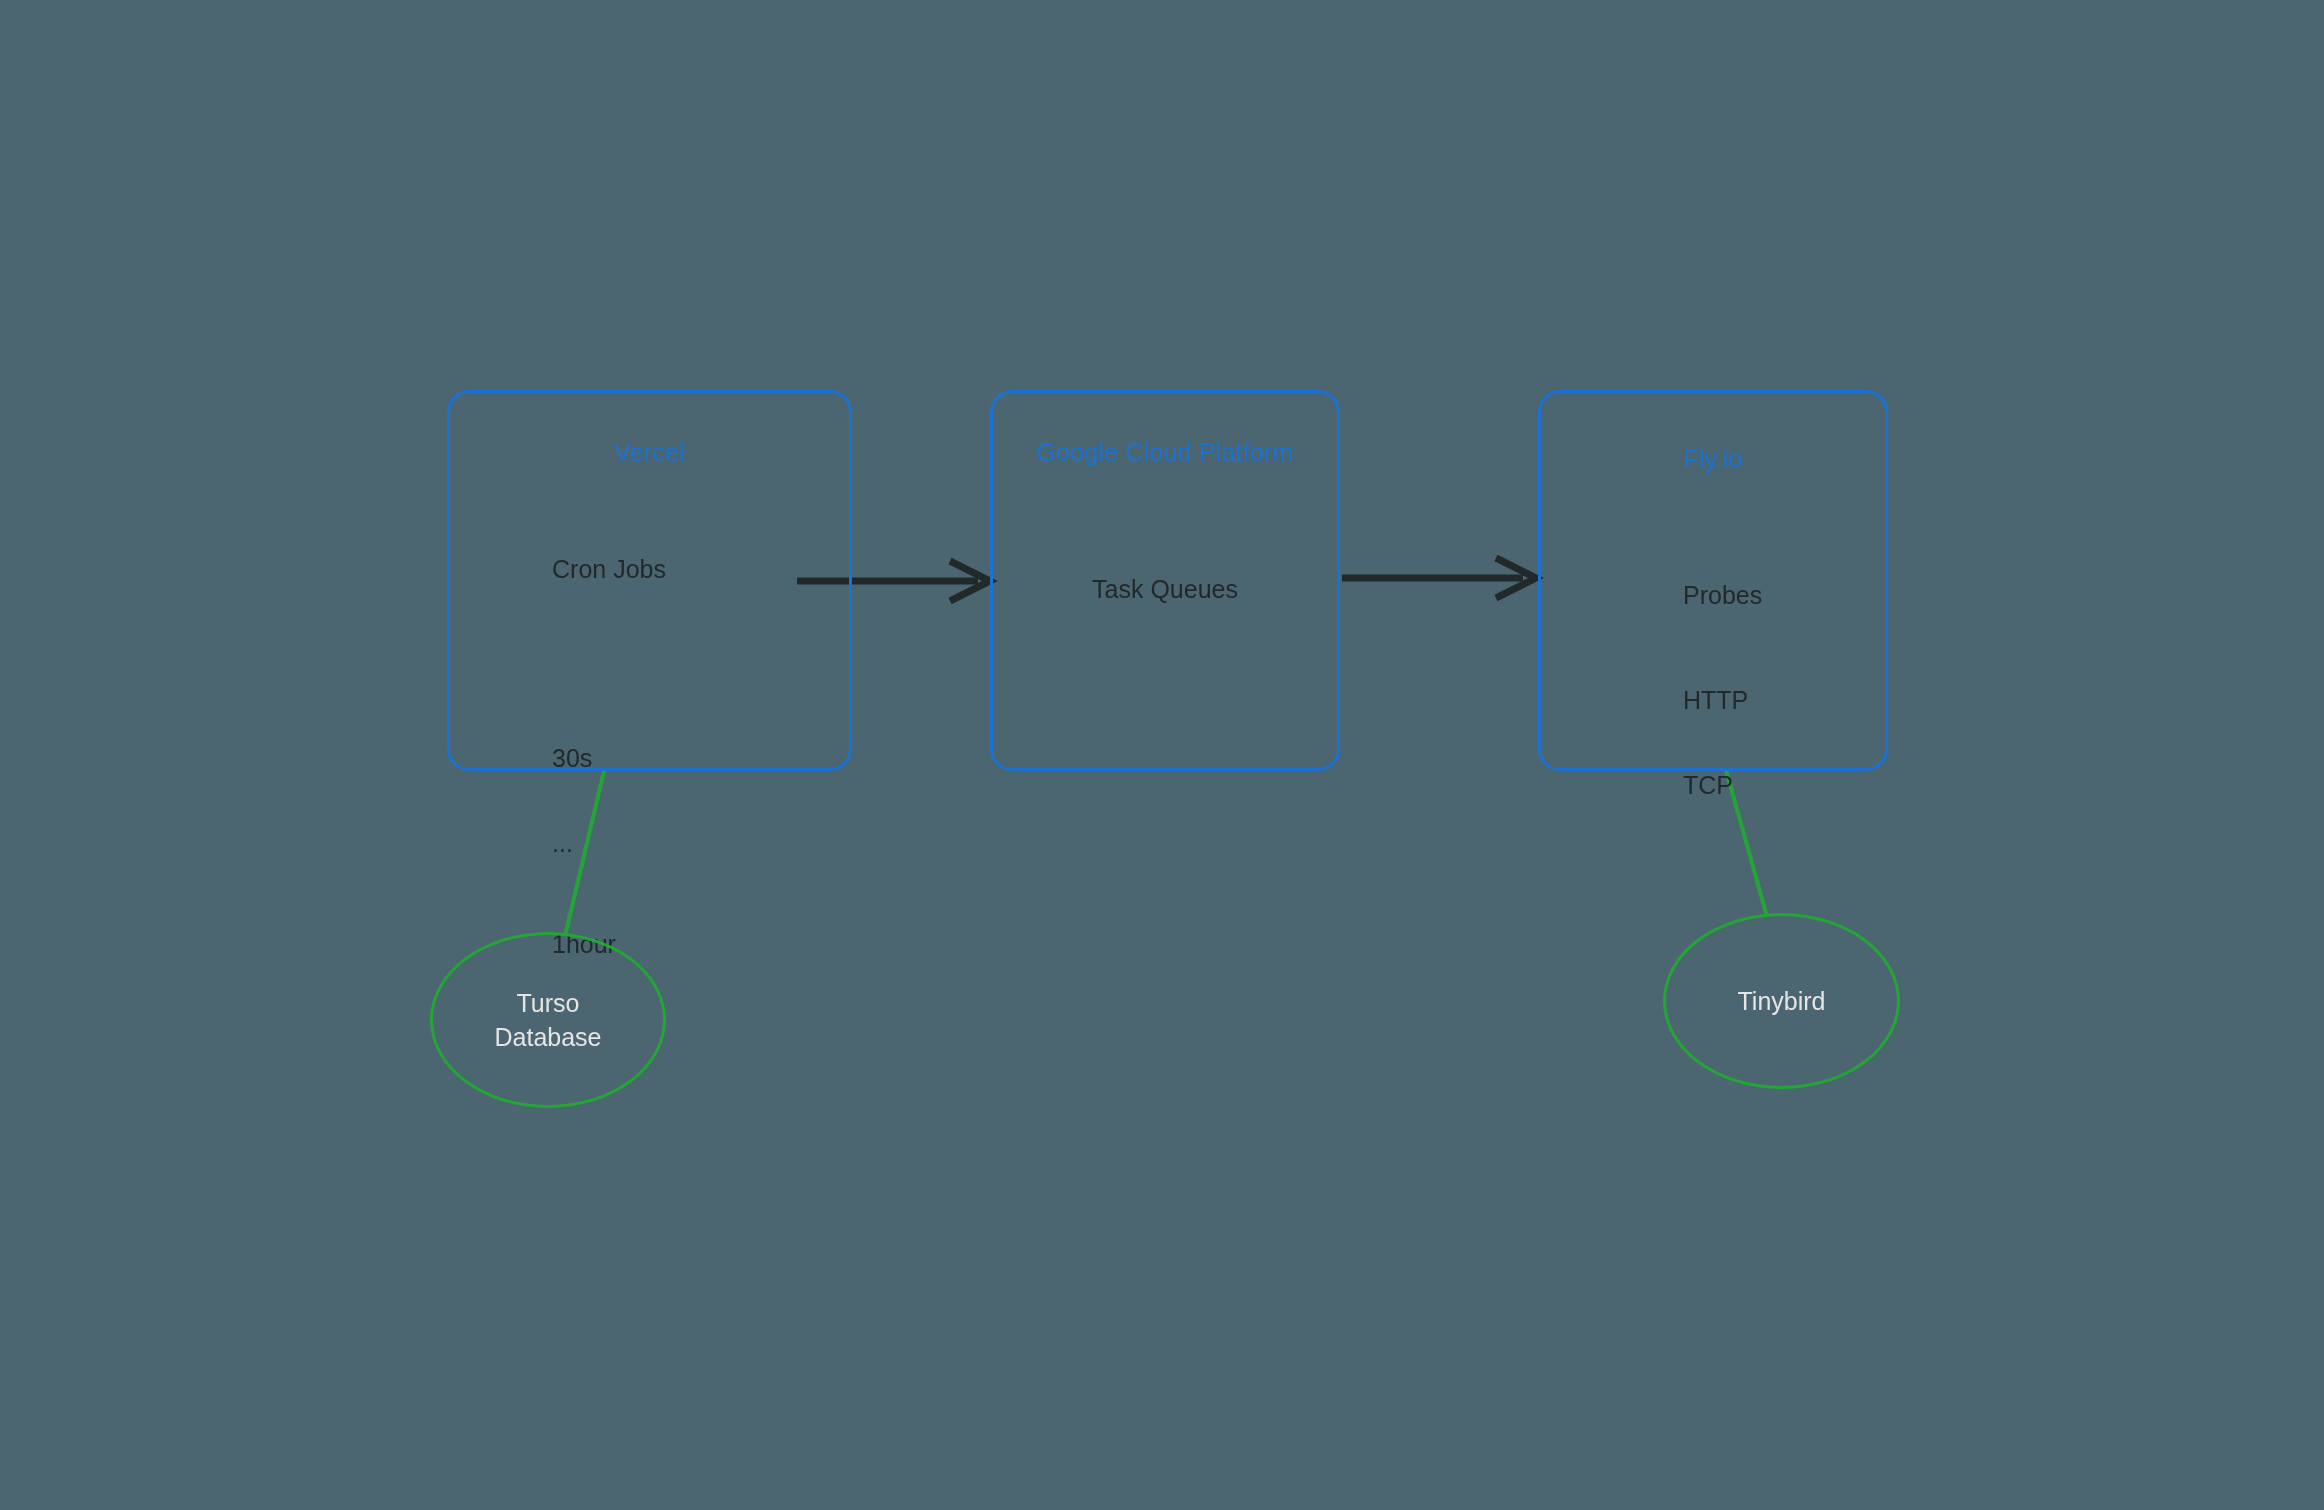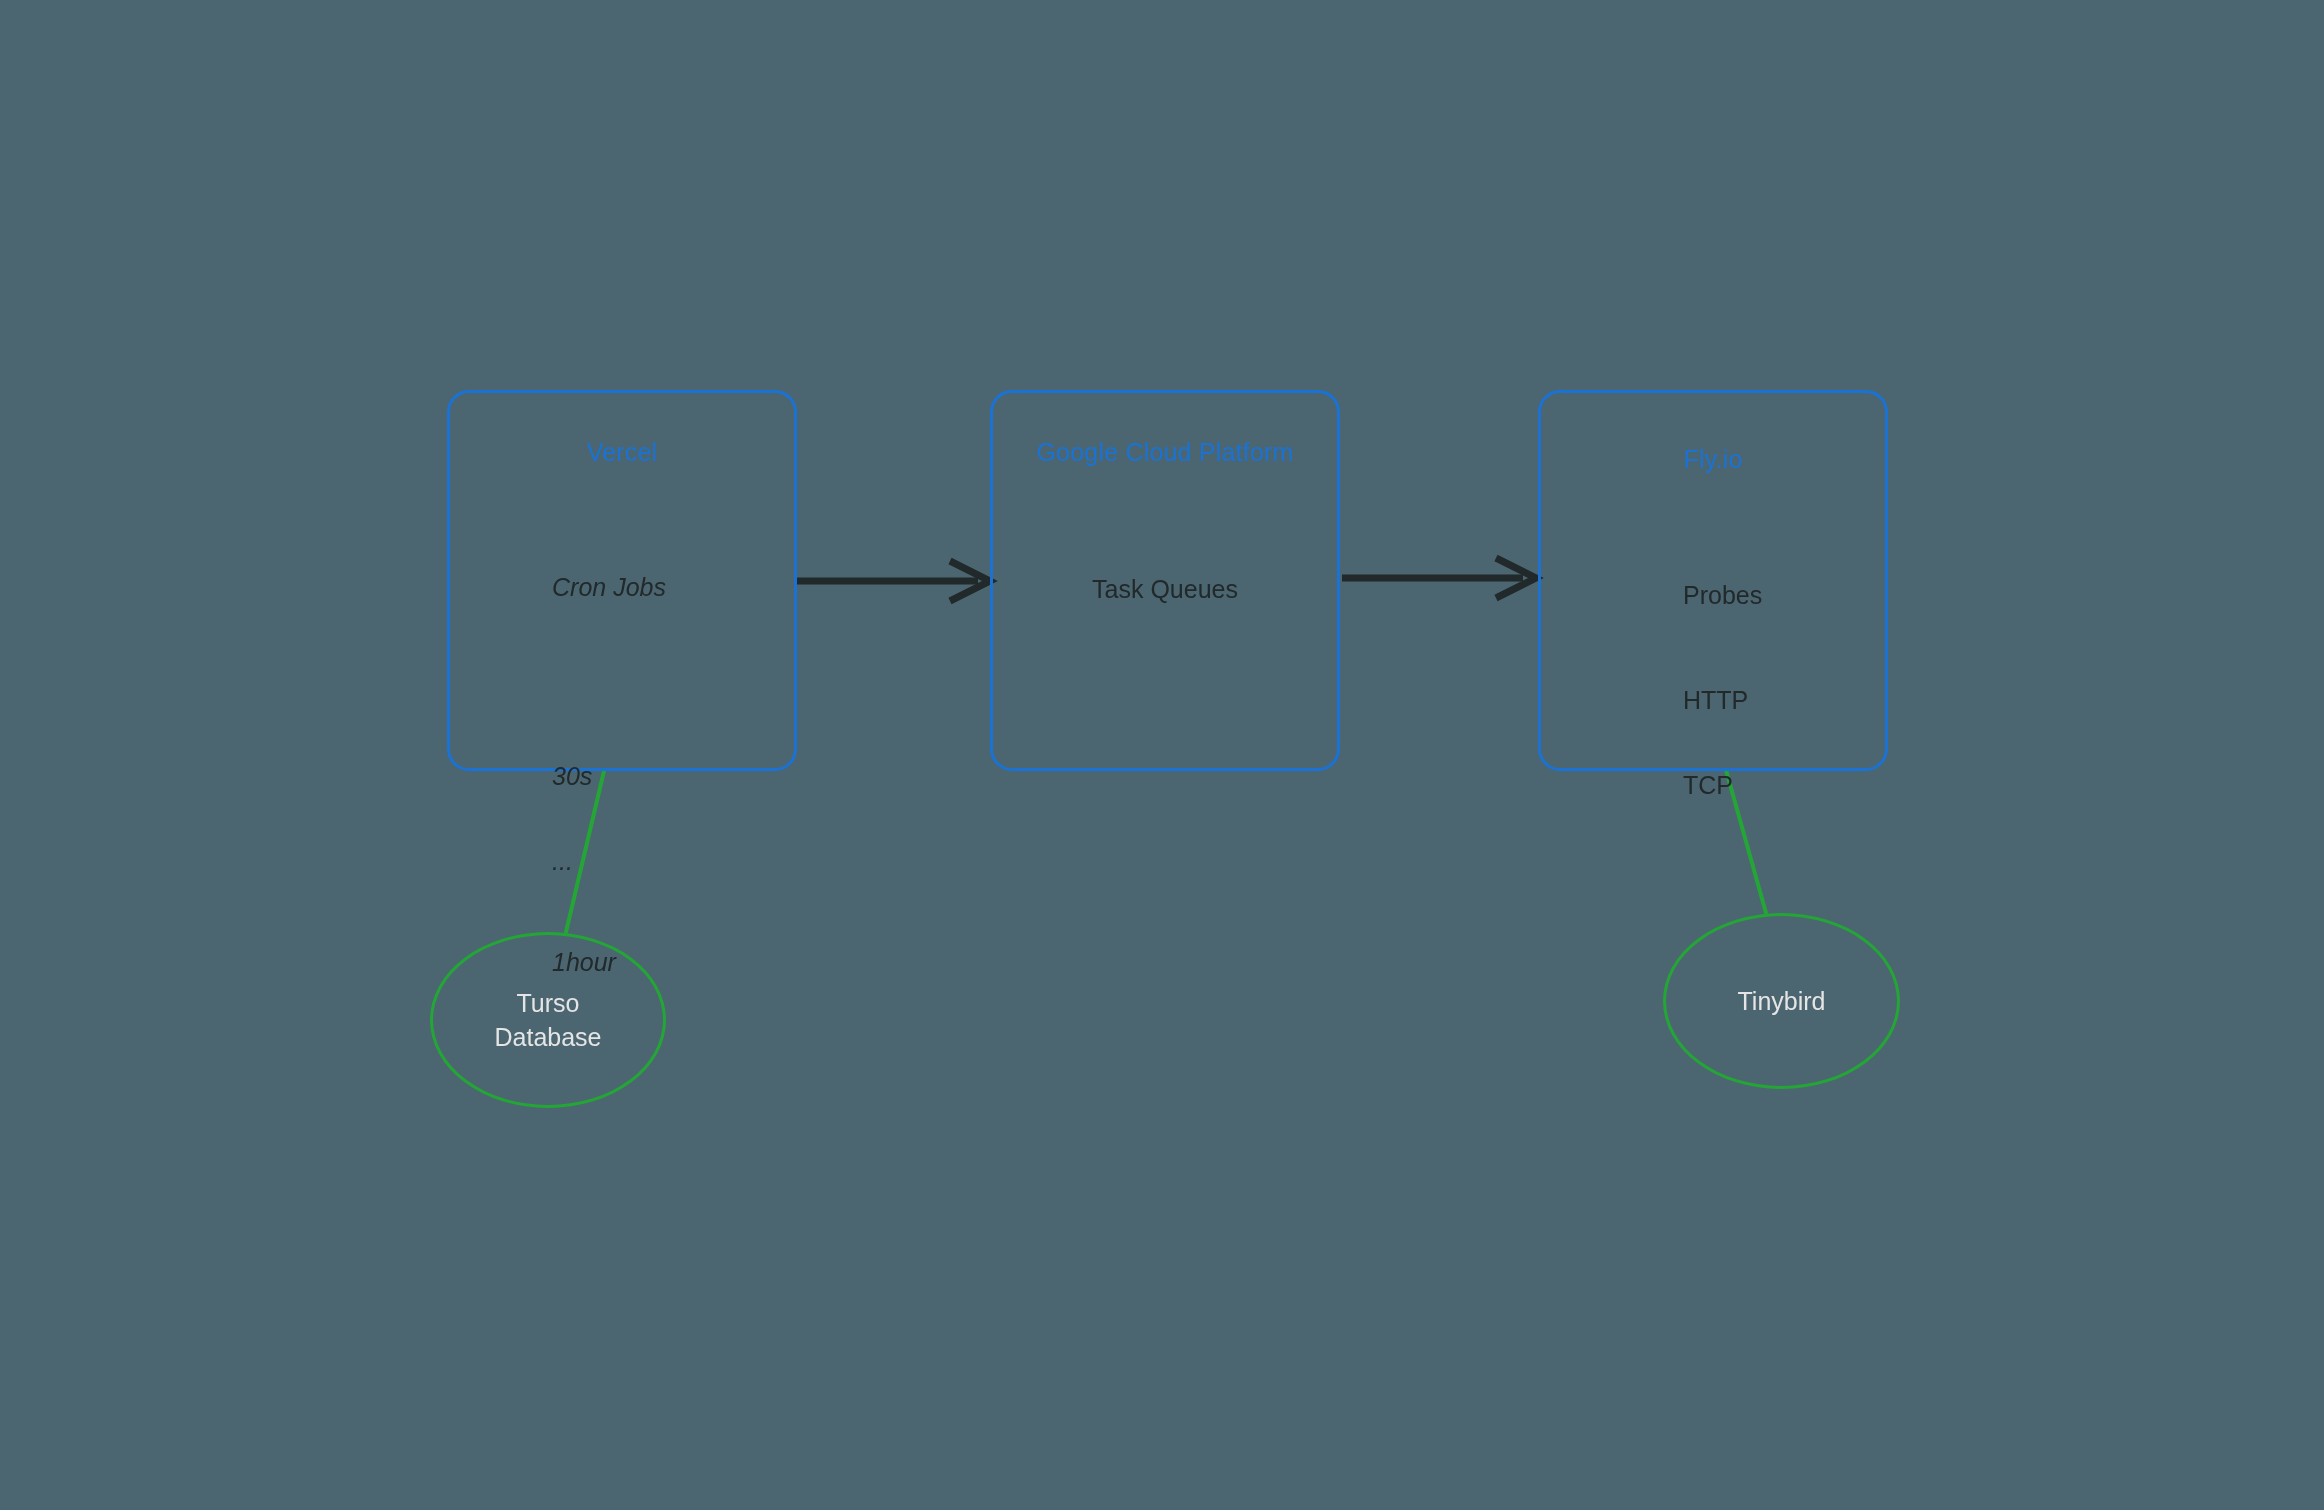--- a/index.html
+++ b/index.html
@@ -92,23 +92,23 @@
     <g>
       <line x1="1342" y1="578" x2="1523" y2="578" stroke="#21292b" stroke-width="7" stroke-linecap="butt"></line>
       <polyline points="1496,558 1536,578 1496,598" fill="none" stroke="#21292b" stroke-width="7" stroke-linecap="butt" stroke-linejoin="miter"></polyline>
     </g>
 
     <line x1="604" y1="771" x2="566" y2="932" stroke="#24a637" stroke-width="4" stroke-linecap="round"></line>
 
     <line x1="1726" y1="770" x2="1766" y2="913" stroke="#24a637" stroke-width="4" stroke-linecap="round"></line>
   </svg>
 
-  <div class="node-box" style="left:447px; top:390px; width:350px; height:381px;">
+  <div class="node-box" style="left:447px; top:390px; width:405px; height:381px;">
     <div class="node-title" style="top:45px;">Vercel</div>
-    <div class="node-lines" style="left:102px; top:132px;font-style:italic;">
+    <div class="node-lines" style="left:102px; top:114px;">
       <span class="ln">Cron Jobs</span>
       <span class="ln" style="height:28px;">&nbsp;</span>
       <span class="ln" style="margin-top:36px;">30s</span>
       <span class="ln" style="margin-top:10px;">...</span>
       <span class="ln" style="margin-top:26px;">1hour</span>
     </div>
   </div>
 
   <div class="node-box" style="left:990px; top:390px; width:350px; height:381px;">
     <div class="node-title" style="top:45px;">Google Cloud Platform</div>

